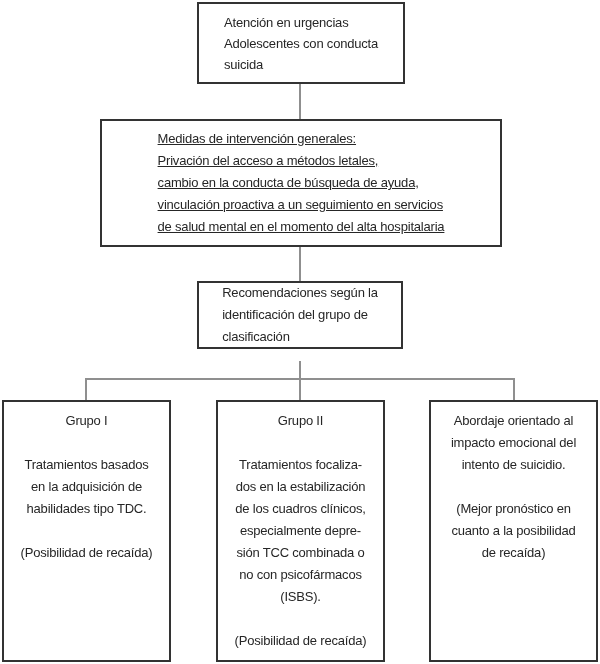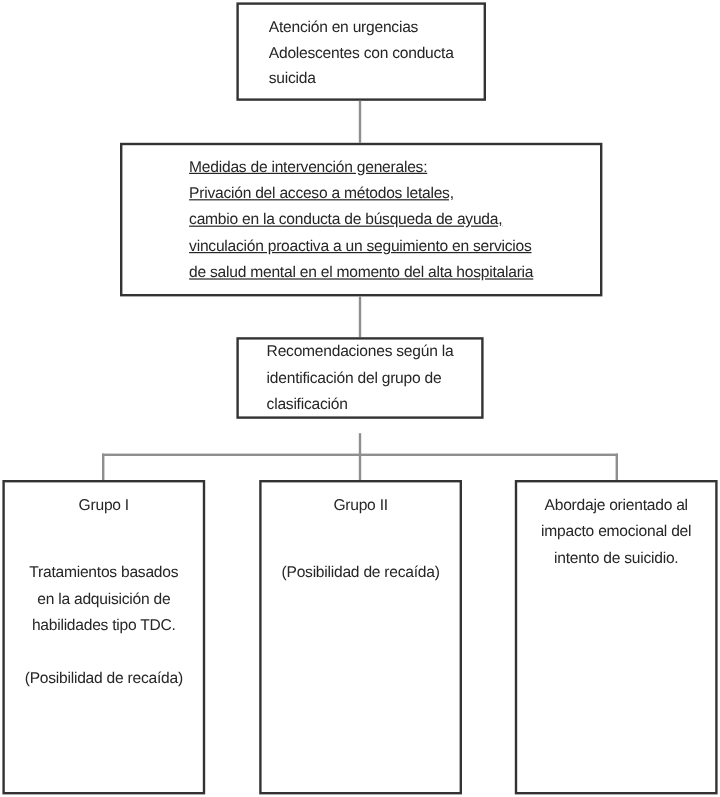--- a/index.html
+++ b/index.html
@@ -50,21 +50,21 @@
     border: 2px solid var(--border);
     background: #ffffff;
     text-align: center;
     font-size: 13px;
     line-height: 22px;
     padding: 8px 4px;
   }
   #group-1 { left: 2px; }
   #group-2 { left: 216px; }
   #group-3 { left: 429px; }
-  .group-title { margin-bottom: 34px; letter-spacing: -0.2px; }
+  .group-title { margin-bottom: 22px; letter-spacing: -0.2px; }
   .group-note  { margin-top: 22px; }
 </style>
 </head>
 <body>
 
 <div class="canvas">
 
   <div class="box" id="box-emergency">
     <div class="pre">Atención en urgencias
 Adolescentes con conducta
@@ -98,22 +98,32 @@
   <div class="group" id="group-1">
     <div class="group-title">Grupo I</div>
     <div class="pre">Tratamientos basados
 en la adquisición de
 habilidades tipo TDC.</div>
     <div class="group-note pre">(Posibilidad de recaída)</div>
   </div>
 
   <div class="group" id="group-2">
     <div class="group-title">Grupo II</div>
+    <div class="pre">Tratamientos focaliza-
+dos en la estabilización
+de los cuadros clínicos,
+especialmente depre-
+sión TCC combinada o
+no con psicofármacos
+(ISBS).</div>
     <div class="group-note pre">(Posibilidad de recaída)</div>
   </div>
 
   <div class="group" id="group-3">
     <div class="pre">Abordaje orientado al
 impacto emocional del
 intento de suicidio.</div>
+    <div class="group-note pre">(Mejor pronóstico en
+cuanto a la posibilidad
+de recaída)</div>
   </div>
 
 </div>
 
 </body></html>

